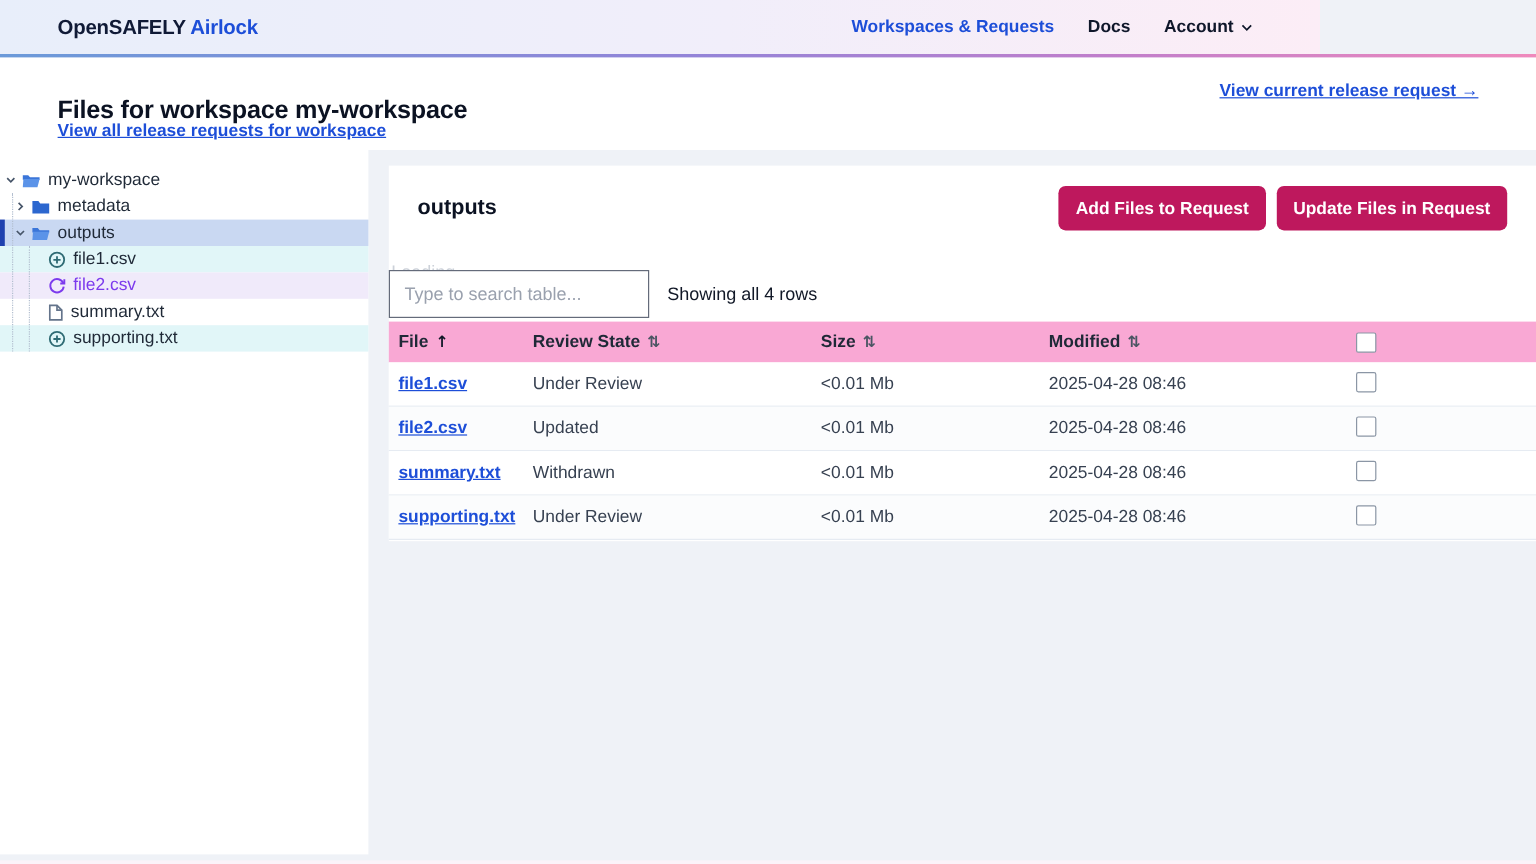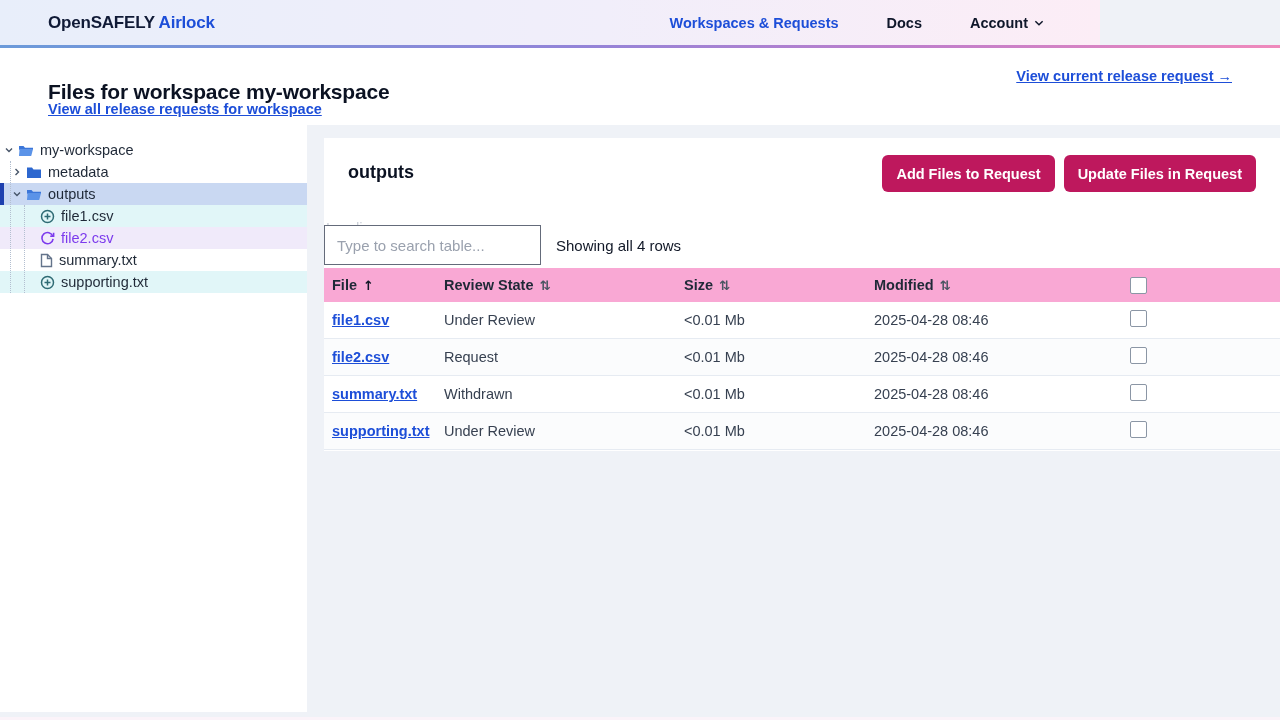--- a/index.html
+++ b/index.html
@@ -13,21 +13,21 @@
   }
   
   .navbar {
     position:absolute; left:0; top:0; width:1100px; height:45px;
     background:linear-gradient(90deg,#e8eefa 0%,#f1eefa 55%,#fcedf6 100%);
     display:flex; align-items:center; padding:0 56px 0 48px;
   }
   .brand { font-size:17px; font-weight:800; letter-spacing:-0.2px; cursor:pointer; }
   .brand .b1 { color:#101a36; }
   .brand .b2 { color:#1d4ed8; }
-  .nav-links { margin-left:auto; display:flex; align-items:flex-end; gap:48px; }
+  .nav-links { margin-left:auto; display:flex; align-items:flex-end; gap:28px; }
   .nav-link { font-size:14.5px; font-weight:700; color:#0f172a; text-decoration:none; cursor:pointer; }
   .nav-link.active { color:#1d4ed8; }
   .nav-account { display:flex; align-items:center; gap:6px; cursor:pointer; }
   .nav-border {
     position:absolute; left:0; top:45px; width:1280px; height:3px;
     background:linear-gradient(90deg,#6b9ad9 0%,#9384d8 45%,#c07ecb 72%,#ef8abc 100%);
   }
   
   .page-header {
     position:absolute; left:0; top:48px; width:1280px; height:77px; background:#ffffff;
@@ -274,21 +274,21 @@
     <div class="tr">
       <div class="td"><a class="file-link">file1.csv</a></div>
       <div class="td">Under Review</div>
       <div class="td">&lt;0.01 Mb</div>
       <div class="td">2025-04-28 08:46</div>
       <div class="td" style="padding-left:0"><input type="checkbox" class="cb" style=""></div>
     </div>
 
     <div class="tr">
       <div class="td"><a class="file-link">file2.csv</a></div>
-      <div class="td">Request</div>
+      <div class="td">Updated</div>
       <div class="td">&lt;0.01 Mb</div>
       <div class="td">2025-04-28 08:46</div>
       <div class="td" style="padding-left:0"><input type="checkbox" class="cb" style=""></div>
     </div>
 
     <div class="tr">
       <div class="td"><a class="file-link">summary.txt</a></div>
       <div class="td">Withdrawn</div>
       <div class="td">&lt;0.01 Mb</div>
       <div class="td">2025-04-28 08:46</div>

